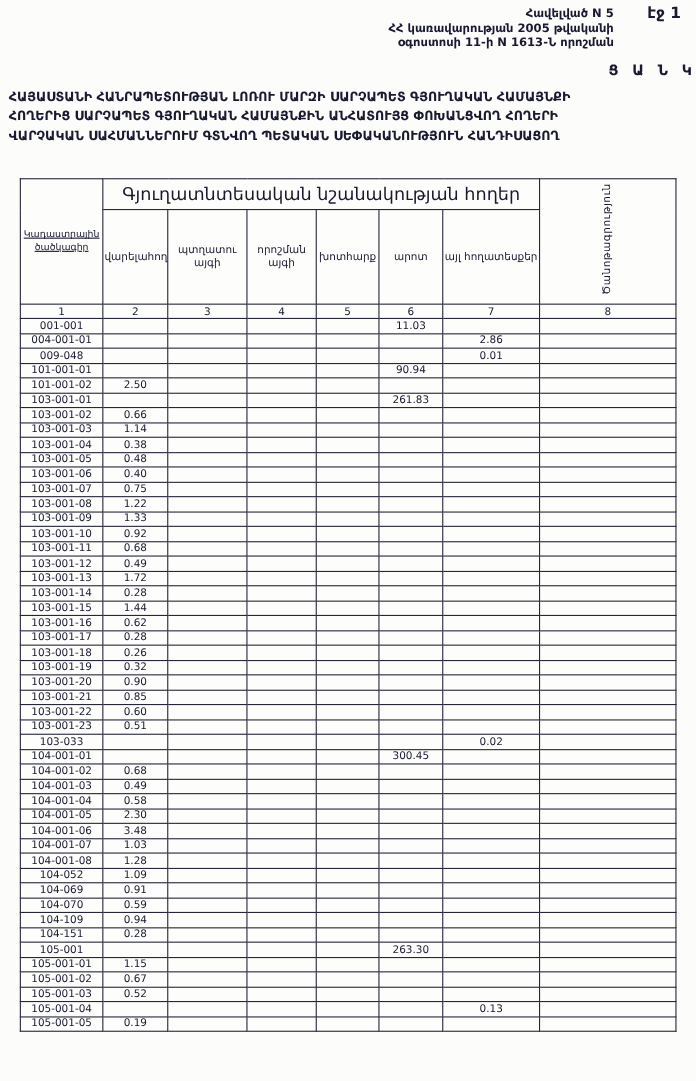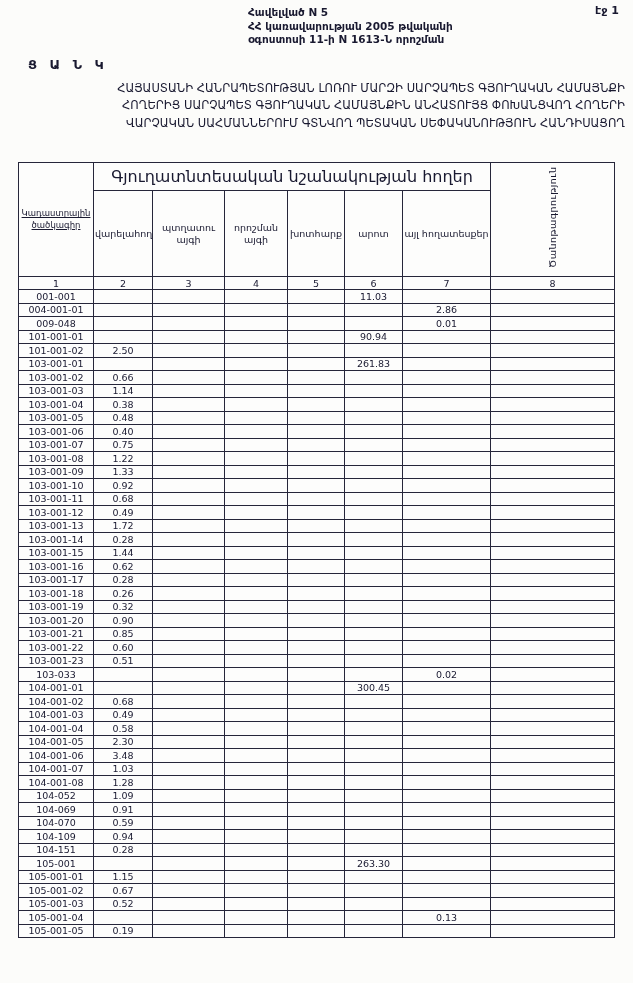--- a/index.html
+++ b/index.html
@@ -7,33 +7,33 @@
   body {
     width:633px; height:983px;
     position:relative;
     overflow:hidden;
     background:#fcfcfa;
     font-family:"DejaVu Sans", sans-serif;
     color:#191930;
   }
   .page-num {
     position:absolute; top:4px; right:14px;
-    font-size:11px; font-weight:bold;
+    font-size:14px; font-weight:bold;
   }
   .appendix {
     position:absolute; top:6px; left:248px; width:310px;
-    text-align:left; font-size:10.5px; font-weight:bold; line-height:1.3;
+    text-align:right; font-size:10.5px; font-weight:bold; line-height:1.3;
   }
   .doc-title {
     position:absolute; top:57px; left:0; width:100%;
-    text-align:left; font-size:13px; font-weight:bold; letter-spacing:4px;padding-left:28px;
+    text-align:right; font-size:13px; font-weight:bold; letter-spacing:4px;padding-left:28px;
   }
   .subtitle {
     position:absolute; top:80px; left:8px; width:617px;
-    text-align:right; font-size:11.5px; font-weight:normal; line-height:1.5;
+    text-align:left; font-size:11.5px; font-weight:bold; line-height:1.5;
   }
   table.land {
     position:absolute; top:162px; left:18px; width:596px;
     border-collapse:collapse; table-layout:fixed;
     background:#fdfdfc;
   }
   table.land th, table.land td {
     border:1px solid #26263a;
     font-weight:normal;
     text-align:center;

